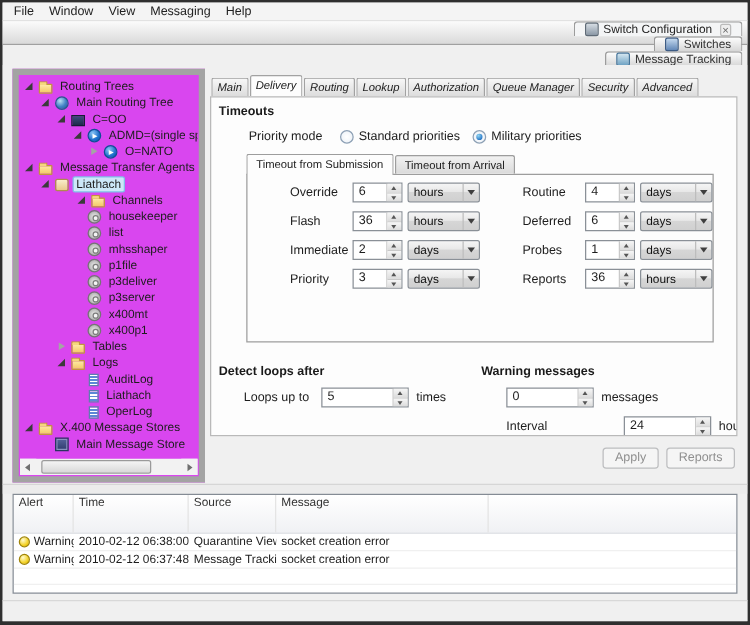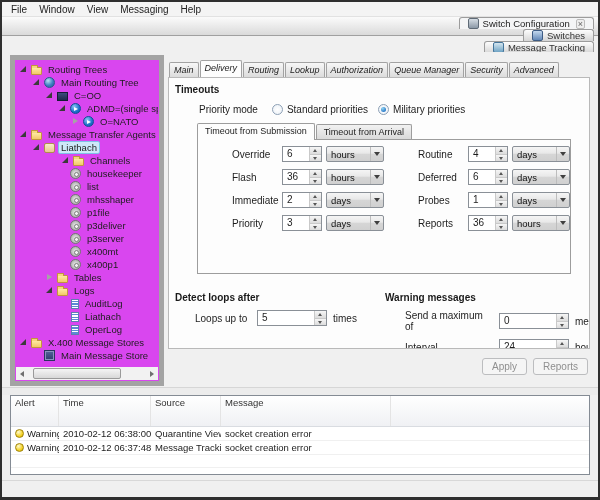--- a/index.html
+++ b/index.html
@@ -510,21 +510,20 @@
                     </span>
                   </span>
                   <span>times</span>
                 </div>
               </div>
           </div>
           <div class="tc">
             <div class="heading">Warning messages</div>
             <div id="warnRows">
                 <div class="tc-row">
-                  <span class="wlabel">Send a maximum of</span>
                   <span class="spin wide">
                     <span class="spin-val">0</span>
                     <span class="spin-btns">
                       <span class="spin-up"></span>
                       <span class="spin-dn"></span>
                     </span>
                   </span>
                   <span>messages</span>
                 </div>
                 <div class="tc-row">

